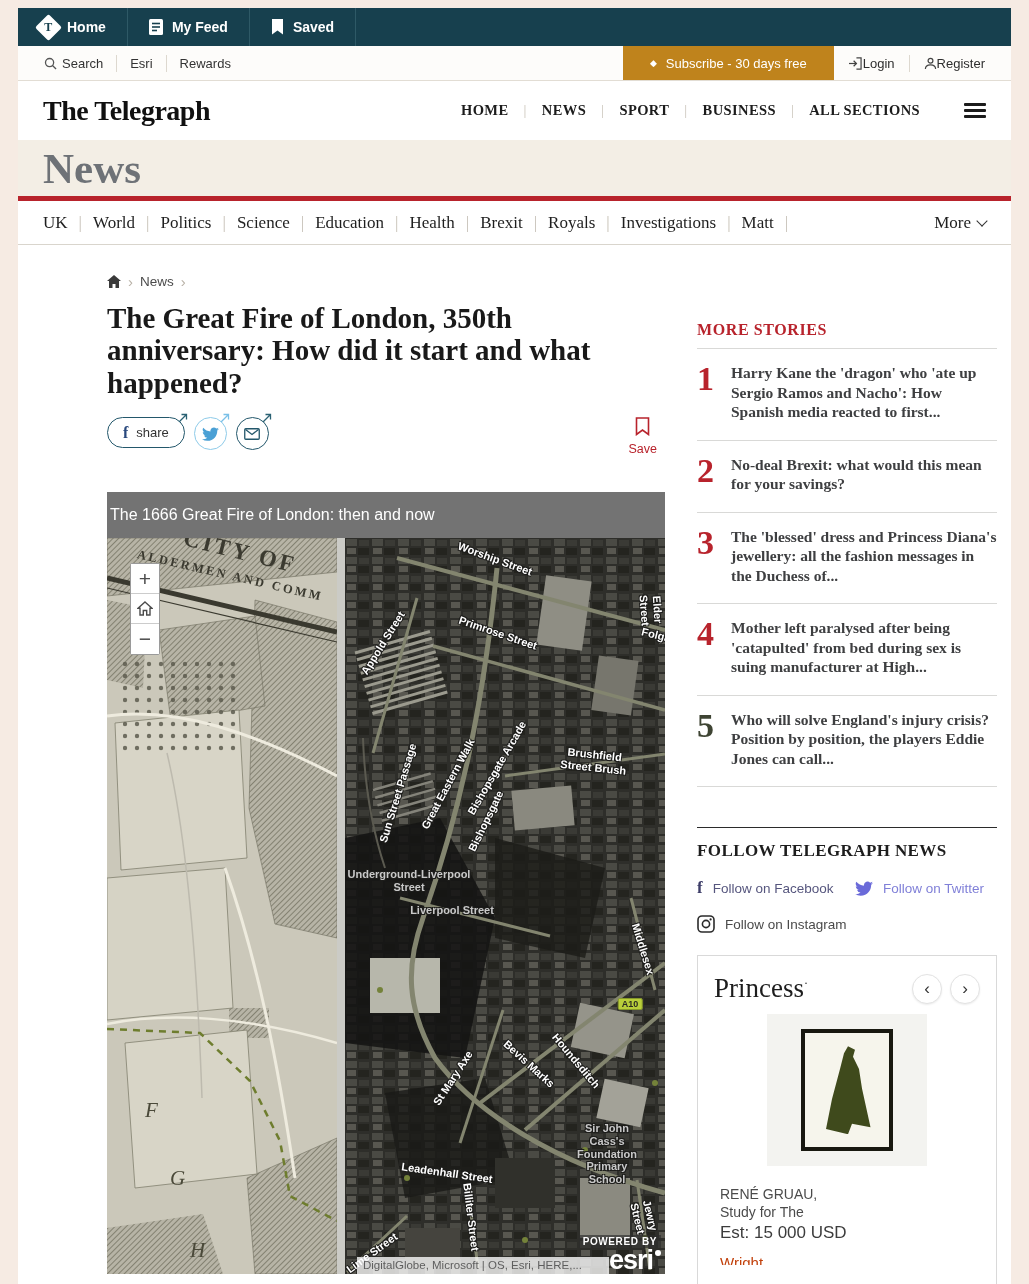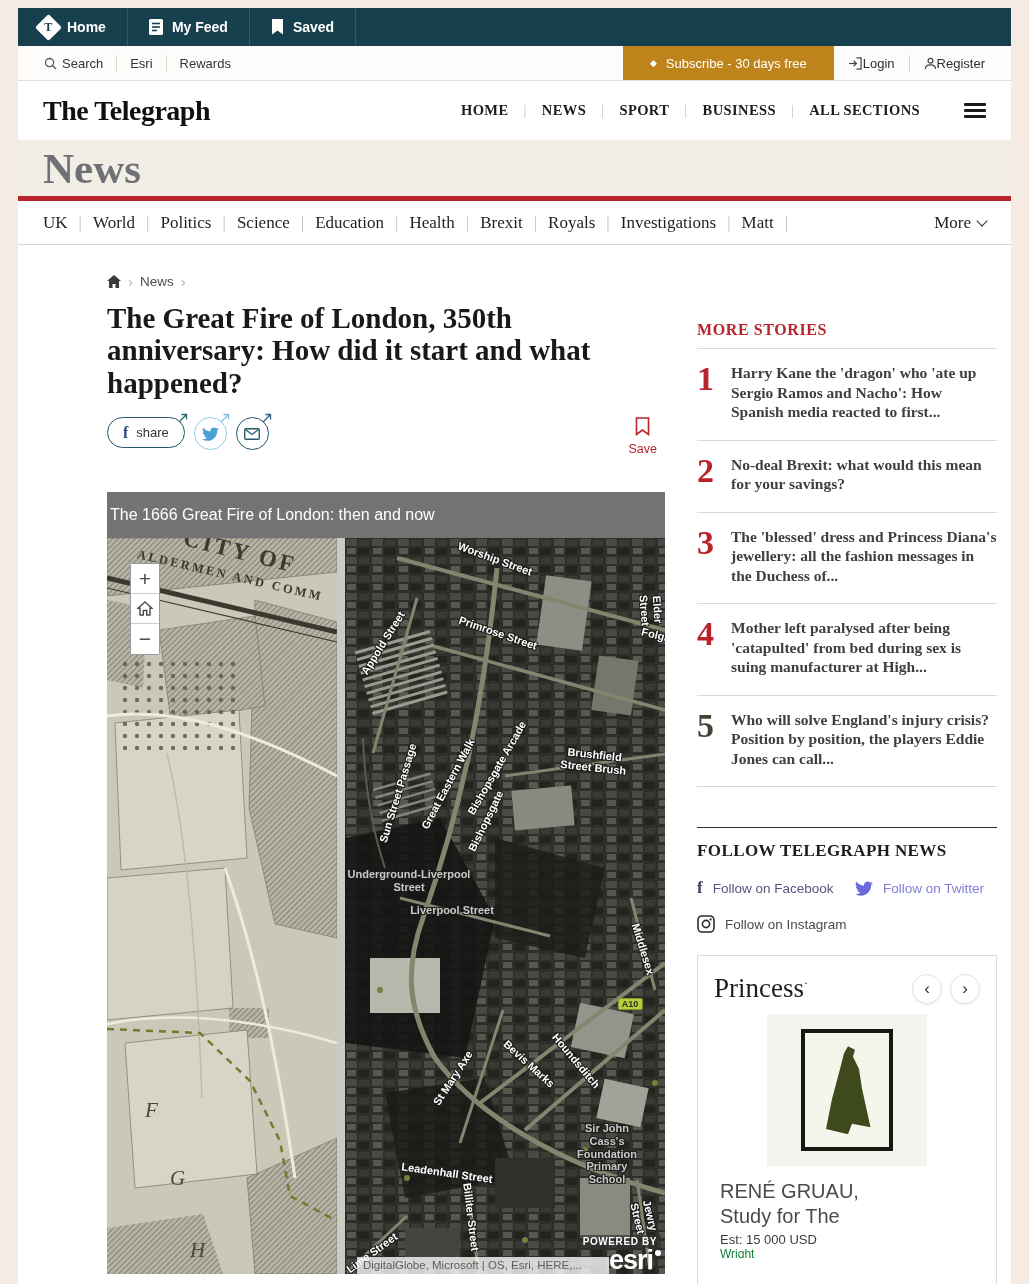--- a/index.html
+++ b/index.html
@@ -119,23 +119,23 @@
   
   .ad-card{margin-top:22px;border:1px solid #d9d9d9;background:#fff;padding:17px 16px;height:355px;overflow:hidden}
   .ad-head{display:flex;align-items:center}
   .brand{font-family:"Liberation Serif",serif;font-size:27px;color:#1d1d1d;cursor:pointer}
   .brand sup{font-size:12px}
   .ad-arrows{margin-left:auto;display:flex;gap:8px}
   .arrow-circle{width:30px;height:30px;border-radius:50%;border:1px solid #e3e3e3;box-shadow:0 1px 2px rgba(0,0,0,.08);display:flex;align-items:center;justify-content:center;font-size:17px;color:#333;cursor:pointer;background:#fff}
   .ad-img{margin:10px auto 0;width:160px;height:152px;background:#f3f3f0;display:flex;align-items:center;justify-content:center}
   .frame{width:92px;height:122px;background:#f6f5ec;border:4px solid #181810;display:flex;align-items:center;justify-content:center}
   .art{width:50px;height:88px;background:#3f4a1c;clip-path:polygon(52% 0,66% 4%,62% 12%,74% 26%,80% 48%,97% 92%,60% 88%,52% 100%,8% 94%,20% 60%,36% 26%,44% 8%)}
-  .ad-title{margin-top:13px;font-size:20px;color:#4b4b4b;line-height:1.26;padding-left:6px}
-  .ad-est{font-size:13px;color:#3c3c3c;margin-top:2px;padding-left:6px}
-  .ad-vendor{height:11px;overflow:hidden;color:#15803d;font-size:12px;margin-top:0;padding-left:6px}
+  .ad-title{margin-top:20px;font-size:14px;color:#4b4b4b;line-height:1.26;padding-left:6px}
+  .ad-est{font-size:17px;color:#3c3c3c;margin-top:2px;padding-left:6px}
+  .ad-vendor{height:11px;overflow:hidden;color:#c2410c;font-size:15px;margin-top:11px;padding-left:6px}
 </style>
 </head>
 <body>
 
 <div class="page">
 
   <header class="appbar">
     <div class="appbar-btn">
       <span class="diamond">
           <span>T</span>

